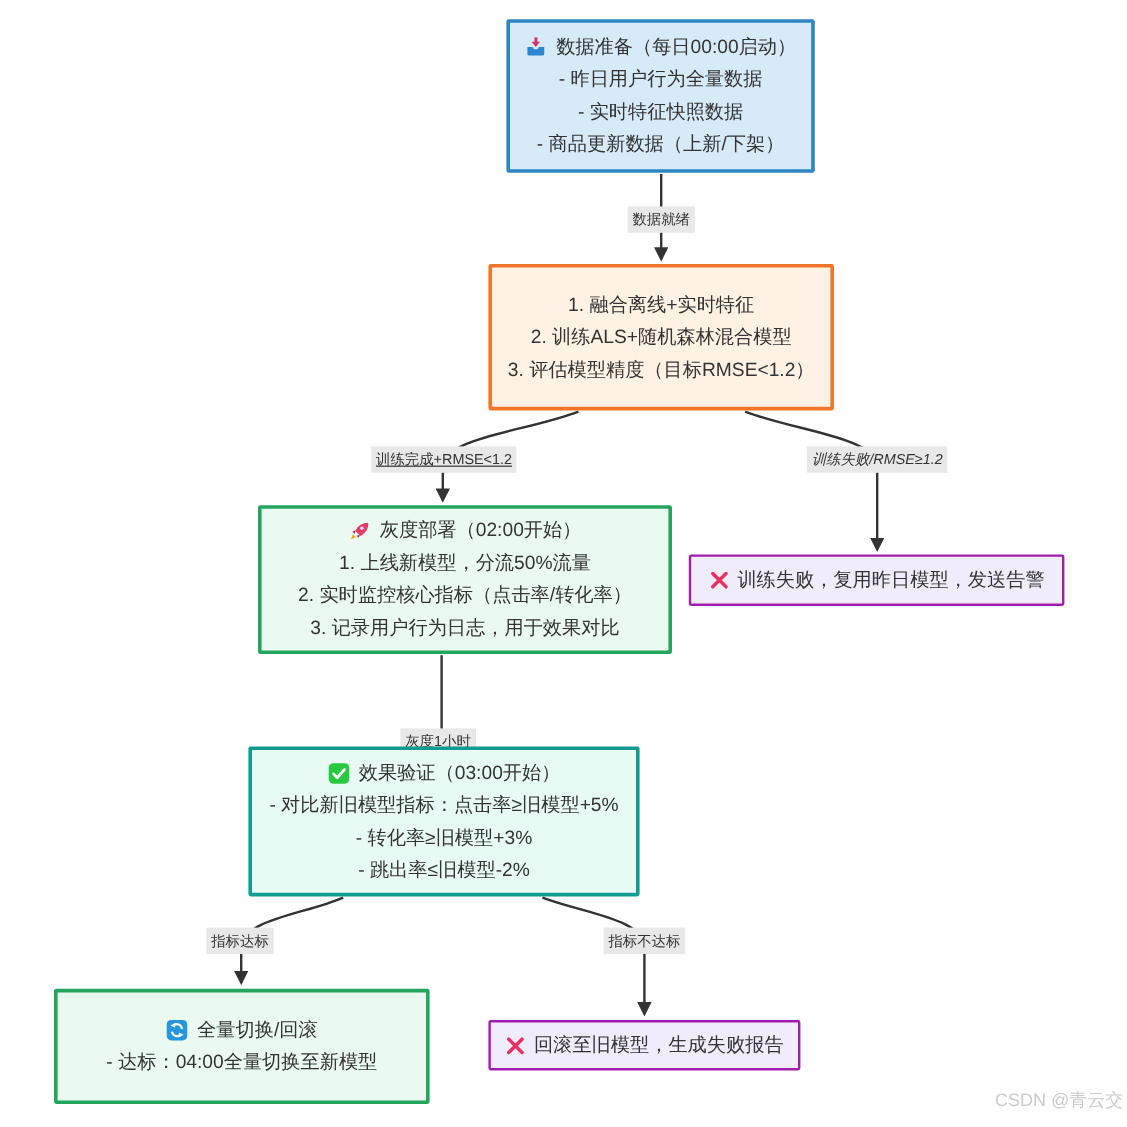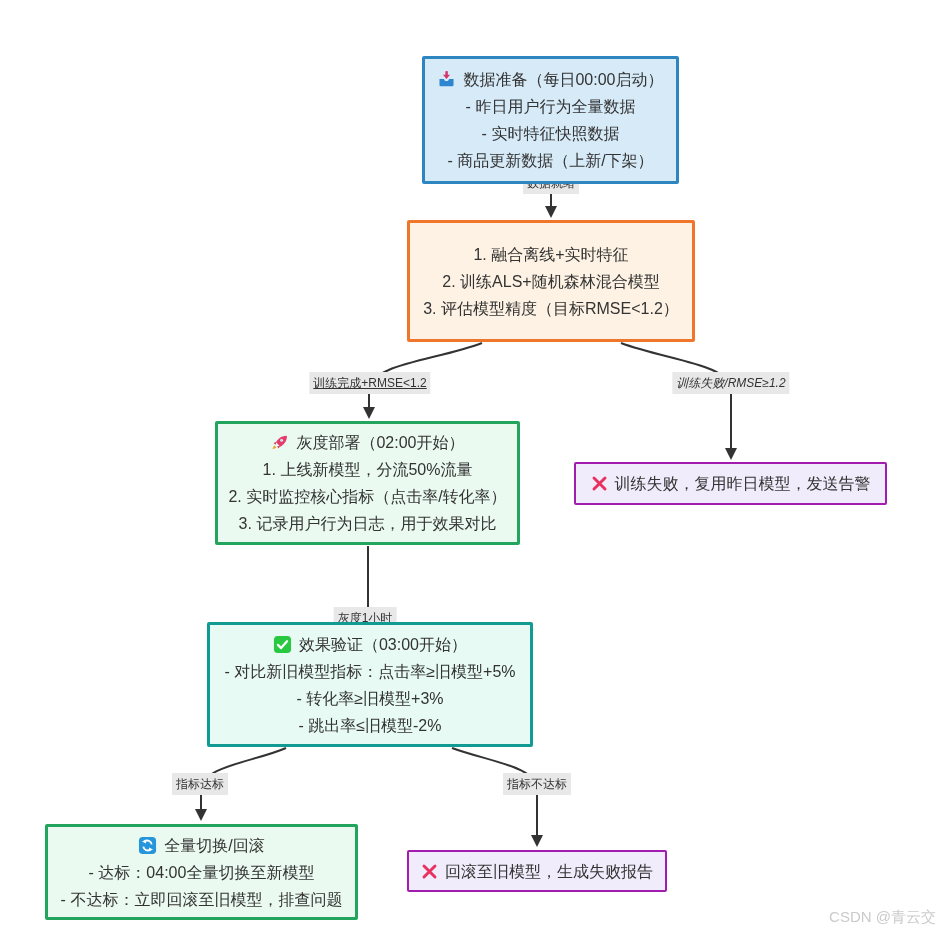--- a/index.html
+++ b/index.html
@@ -8,21 +8,21 @@
     font-family:"Liberation Sans","DejaVu Sans",sans-serif;
   }
   .edges{position:absolute;left:0;top:0;width:939px;height:939px;}
   .node{
     position:absolute;box-sizing:border-box;border-radius:2px;
     display:flex;flex-direction:column;justify-content:center;
     text-align:center;font-size:16px;color:#333333;
   }
   .node .row{display:flex;align-items:center;justify-content:center;gap:7px;line-height:27px;white-space:nowrap;}
   .node .ln{line-height:27px;white-space:nowrap;}
-  .blue  {background:#d6eaf8;border:3px solid #2e86c1;margin-top:40px;}
+  .blue  {background:#d6eaf8;border:3px solid #2e86c1;}
   .orange{background:#fdf2e3;border:3px solid #f0762b;}
   .green {background:#eafaf0;border:3px solid #23a55e;}
   .teal  {background:#e7fbf4;border:3px solid #129b93;}
   .purple{background:#f0ecfb;border:2px solid #a21caf;}
   .elabel{
     position:absolute;transform:translate(-50%,-50%);
     background:#e8e8e8;color:#333333;font-size:12px;line-height:20px;
     padding:1px 4px;white-space:nowrap;
   }
   .ic{display:inline-flex;align-items:center;}
@@ -71,21 +71,21 @@
     <div class="ln">- 实时特征快照数据</div>
     <div class="ln">- 商品更新数据（上新/下架）</div>
   </div>
 
   <div class="node orange" style="left:407px;top:220px;width:288px;height:122px;">
     <div class="ln">1. 融合离线+实时特征</div>
     <div class="ln">2. 训练ALS+随机森林混合模型</div>
     <div class="ln">3. 评估模型精度（目标RMSE&lt;1.2）</div>
   </div>
 
-  <div class="node green" style="left:215px;top:421px;width:305px;height:124px;">
+  <div class="node green" style="left:215px;top:421px;width:345px;height:124px;">
     <div class="row">
       <span class="ic">
         <svg width="19" height="19" viewBox="0 0 20 20">
           <polygon points="4.4,13 2.6,17.2 6.9,15.4" fill="#f59b28"></polygon>
           <polygon points="6.6,9.4 3.9,10.5 5.8,12.4" fill="#c22553"></polygon>
           <polygon points="10.5,13.3 9.4,16 7.5,14.1" fill="#c22553"></polygon>
           <path d="M17,2.8 c-3.7,0.1 -7.4,1.9 -9.7,5.4 l-1,1.5 4.7,4.7 1.5,-1 c3.5,-2.3 5.3,-6 5.4,-9.7 z" fill="#e83a68"></path>
           <circle cx="12.2" cy="7.6" r="1.6" fill="#bfe3f7"></circle>
         </svg>
       </span>
@@ -129,21 +129,20 @@
           <rect x="1" y="1" width="18" height="18" rx="4" fill="#2596db"></rect>
           <path d="M14.4,8.8 A4.7,4.7 0 0 0 6.9,5.7" stroke="#ffffff" stroke-width="1.9" fill="none"></path>
           <polygon points="4.2,5.9 8.6,3.6 8.4,7.9" fill="#ffffff"></polygon>
           <path d="M5.6,11.2 A4.7,4.7 0 0 0 13.1,14.3" stroke="#ffffff" stroke-width="1.9" fill="none"></path>
           <polygon points="15.8,14.1 11.4,16.4 11.6,12.1" fill="#ffffff"></polygon>
         </svg>
       </span>
       <span>全量切换/回滚</span>
     </div>
     <div class="ln">- 达标：04:00全量切换至新模型</div>
-    <div class="ln">- 不达标：立即回滚至旧模型，排查问题</div>
   </div>
 
   <div class="node purple" style="left:407px;top:850px;width:260px;height:42px;">
     <div class="row">
       <span class="ic">
         <svg width="17" height="17" viewBox="0 0 20 20">
           <path d="M3.5,3.5 L16.5,16.5 M16.5,3.5 L3.5,16.5" stroke="#e8315f" stroke-width="3.4" stroke-linecap="round"></path>
         </svg>
       </span>
       <span>回滚至旧模型，生成失败报告</span>

